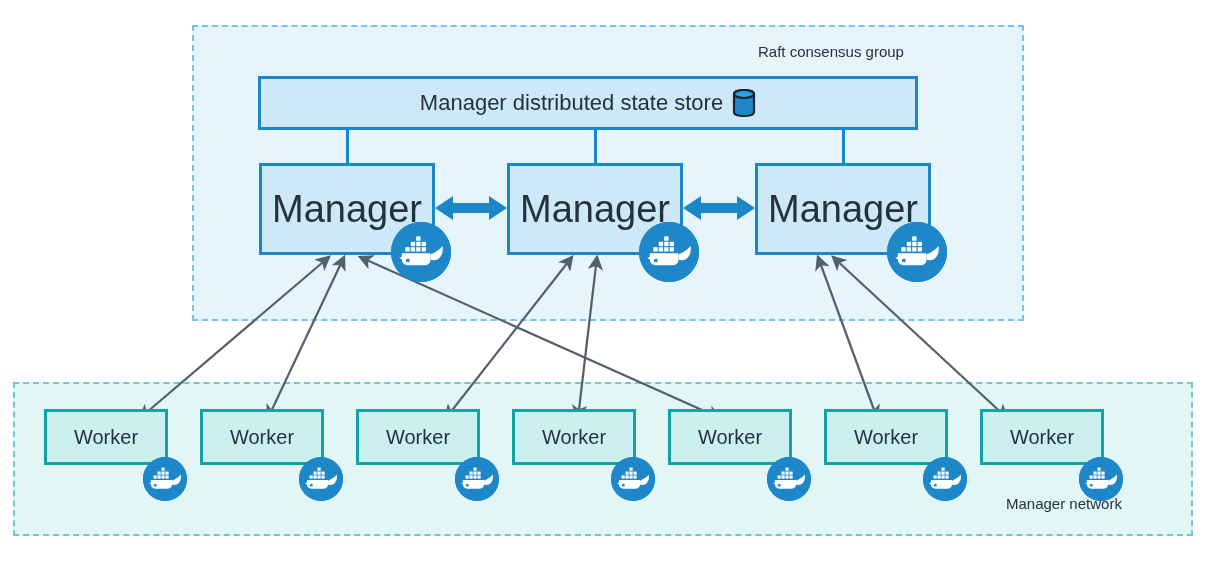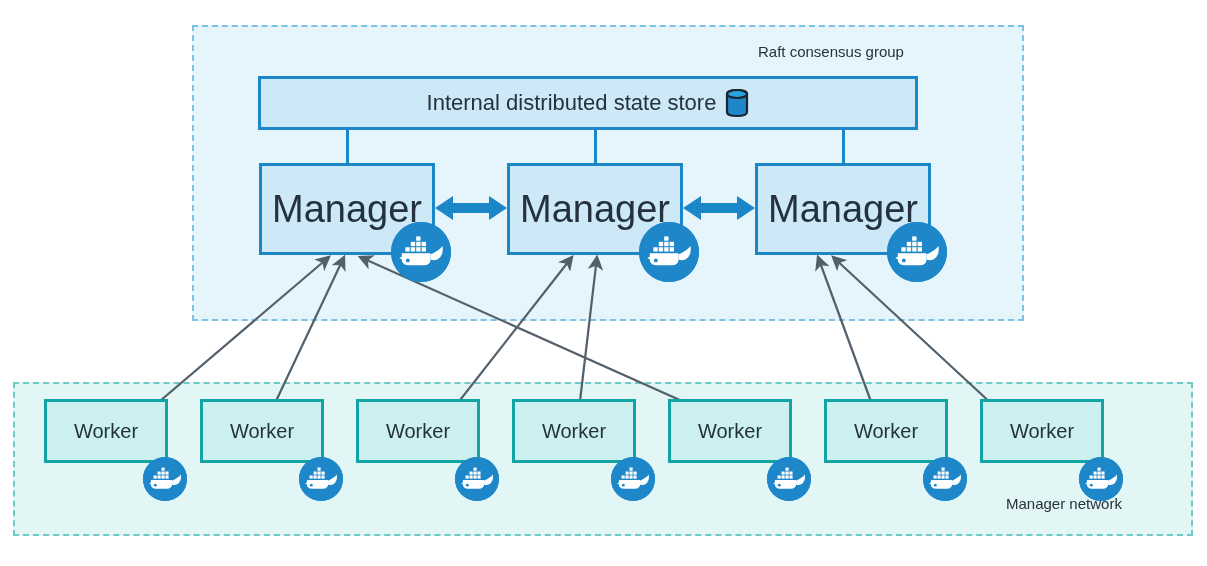--- a/index.html
+++ b/index.html
@@ -97,23 +97,23 @@
     height: 33px;
     background: #1B87C9;
   }
 
   
   .peer-arrow { position: absolute; top: 188px; }
 
   
   .worker {
     position: absolute;
-    top: 399px;
+    top: 409px;
     width: 124px;
-    height: 64px;
+    height: 56px;
     box-sizing: border-box;
     background: #CCF0EF;
     border: 3px solid #12A3A3;
     display: flex;
     align-items: center;
     justify-content: center;
   }
   .worker .label {
     color: #25323E;
     font-size: 20px;
@@ -168,21 +168,21 @@
         <line x1="877" y1="418" x2="818" y2="257" stroke="#53606B" stroke-width="2.2" marker-end="url(#ah-end)" marker-start="url(#ah-start)"></line>
         <line x1="1007" y1="418" x2="833" y2="257" stroke="#53606B" stroke-width="2.2" marker-end="url(#ah-end)" marker-start="url(#ah-start)"></line>
       </g>
   </svg>
 
   <div class="vconn" style="left:346px;"></div>
   <div class="vconn" style="left:594px;"></div>
   <div class="vconn" style="left:842px;"></div>
 
   <div id="state-store">
-    <span class="label">Internal distributed state store</span>
+    <span class="label">Manager distributed state store</span>
     <span>
       <svg class="db-icon" width="24" height="30" viewBox="0 0 24 30" xmlns="http://www.w3.org/2000/svg">
         <path d="M2 6 Q2 2 12 2 Q22 2 22 6 L22 24 Q22 28 12 28 Q2 28 2 24 Z" fill="#1D87C9" stroke="#1A2530" stroke-width="2.2"></path>
         <ellipse cx="12" cy="6" rx="10" ry="4" fill="#29A3E0" stroke="#1A2530" stroke-width="2.2"></ellipse>
       </svg>
     </span>
   </div>
 
   <div class="manager" id="manager-0">
     <span class="label">Manager</span>

